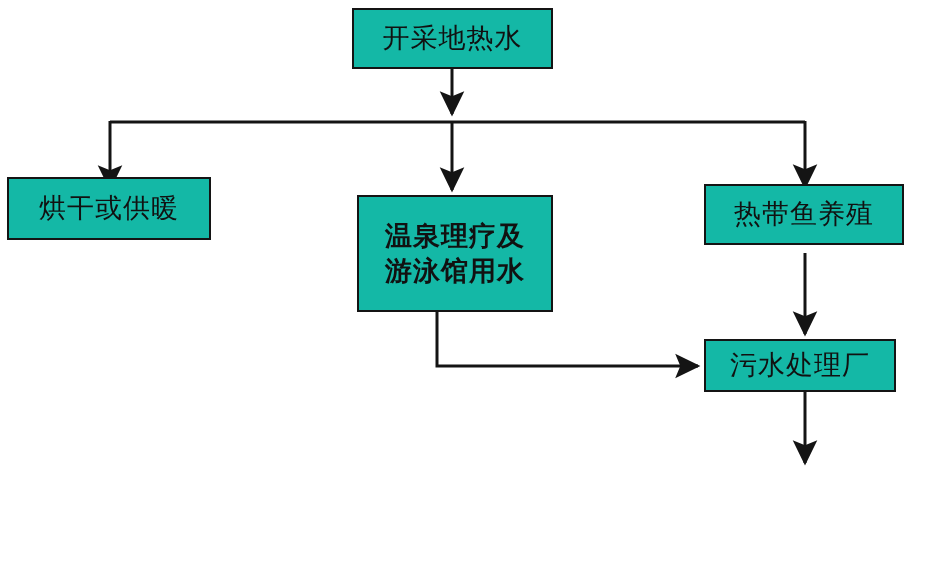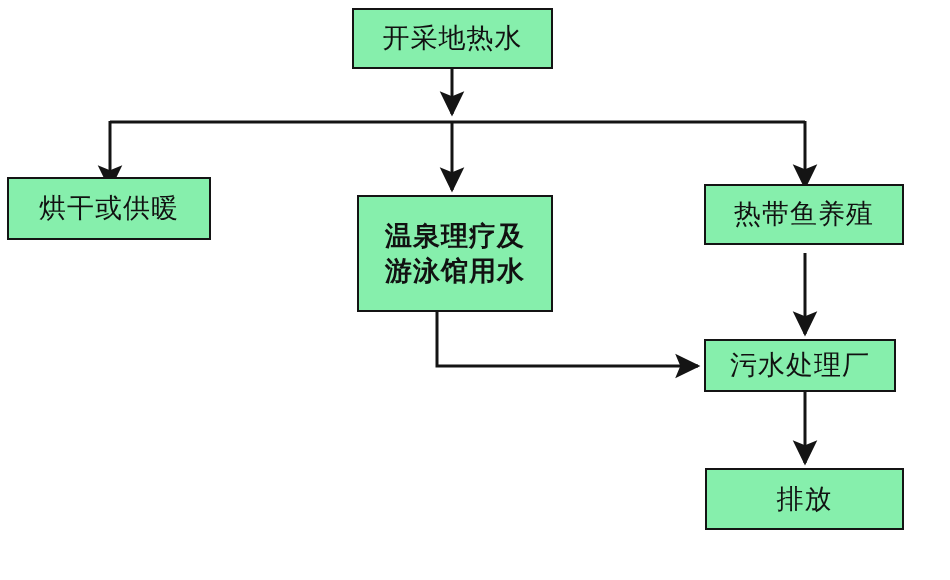--- a/index.html
+++ b/index.html
@@ -21,21 +21,21 @@
   #flow-svg {
     position: absolute;
     left: 0;
     top: 0;
     width: 950px;
     height: 580px;
   }
   .node {
     position: absolute;
     box-sizing: border-box;
-    background: #86efac;
+    background: #14b8a6;
     border: 2.5px solid #141414;
     display: flex;
     align-items: center;
     justify-content: center;
     z-index: 2;
   }
   .node-label {
     color: #111111;
     font-size: 27px;
     line-height: 1.28;
@@ -98,17 +98,14 @@
   </div>
 
   <div class="node" id="node-fish">
     <span class="node-label">热带鱼养殖</span>
   </div>
 
   <div class="node" id="node-plant">
     <span class="node-label">污水处理厂</span>
   </div>
 
-  <div class="node" id="node-discharge">
-    <span class="node-label">排放</span>
-  </div>
 
 </div>
 
 </body></html>

